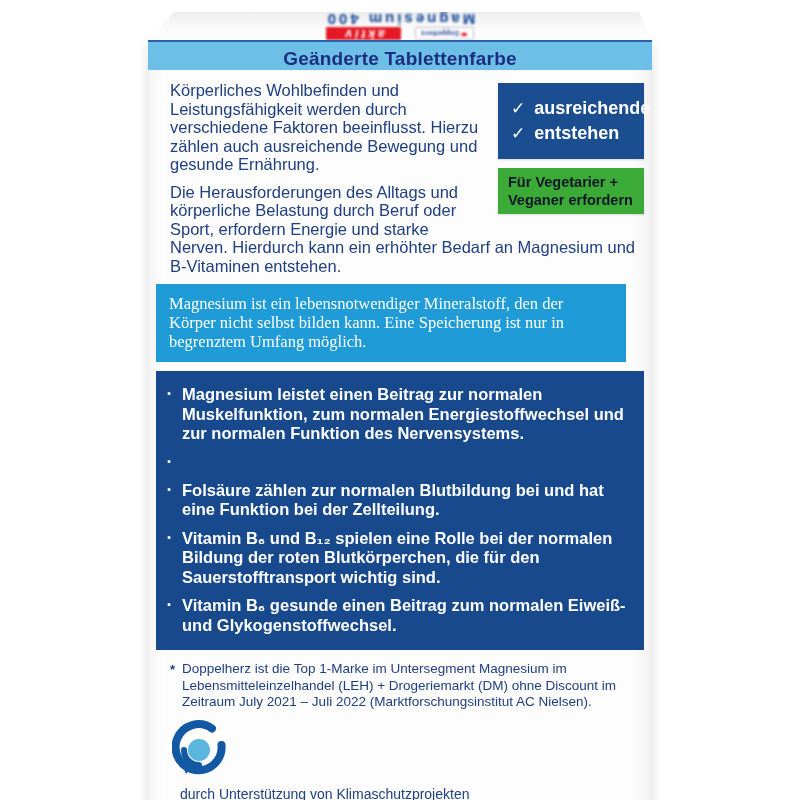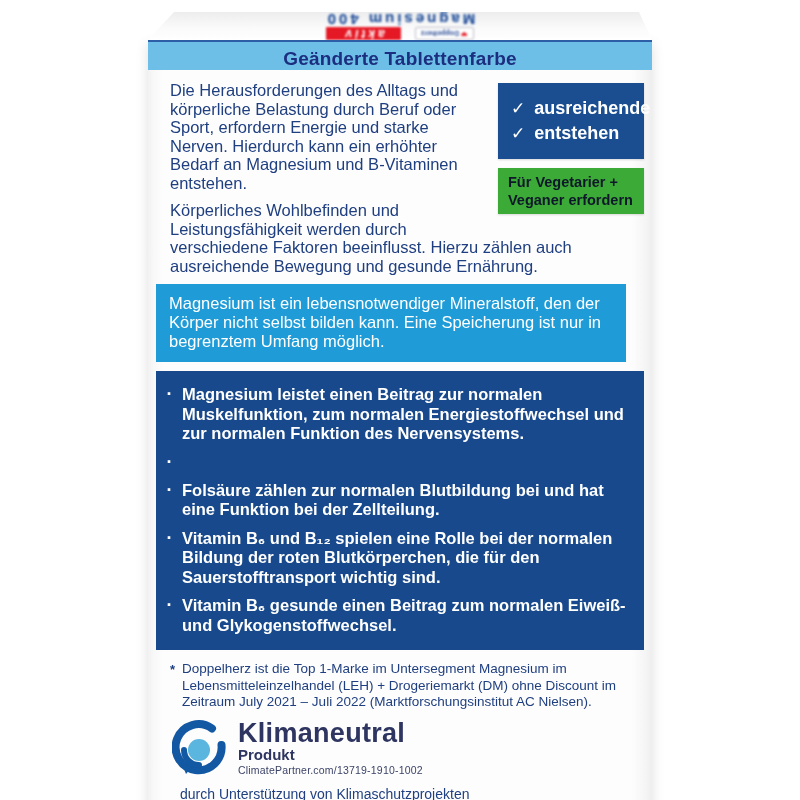--- a/index.html
+++ b/index.html
@@ -50,21 +50,21 @@
   .intro{padding:11px 8px 0 22px;}
   .badge-col{float:right;width:146px;height:152px;margin:2px 0 2px 10px;}
   .badge-box{background:#1b4e91;padding:13px 4px 13px 13px;margin-bottom:9px;box-shadow:0 1px 2px rgba(0,0,0,.15);}
   .badge-row{display:flex;align-items:baseline;gap:9px;color:#fff;font-weight:bold;font-size:18px;line-height:24px;}
   .badge-check{font-size:17px;}
   .veggie-box{background:#3caa36;color:#0f172a;font-weight:bold;font-size:14.5px;line-height:18px;padding:5px 4px 5px 10px;box-shadow:0 1px 2px rgba(0,0,0,.15);}
   .intro p{margin:0 0 9px 0;color:#1f3f80;font-size:16.5px;line-height:18.5px;}
 
   .highlight{
     clear:both;margin:8px 26px 0 8px;background:#1f9cd7;color:#fff;
-    font-size:16.5px;line-height:19px;padding:10px 23px 11px 13px;
+    font-size:16.5px;line-height:19px;padding:10px 23px 11px 13px;font-family:Liberation Serif, serif;
   }
   .claims{margin:9px 8px 0 8px;background:#17498c;padding:14px 16px 15px 10px;}
   .claim{display:flex;gap:9px;color:#fff;font-weight:bold;font-size:16.5px;line-height:19.5px;margin-bottom:9px;}
   .claim:last-child{margin-bottom:0;}
   .claim-bullet{flex:none;width:7px;text-align:center;font-size:18px;line-height:19px;}
 
   .footnote{display:flex;gap:7px;margin:11px 16px 0 22px;color:#1f3f80;font-size:13.5px;line-height:16.5px;}
   .footnote-mark{flex:none;font-weight:bold;font-size:13px;padding-top:1px;}
 
   .climate{display:flex;align-items:flex-start;gap:10px;margin:9px 0 0 24px;}
@@ -108,22 +108,22 @@
           <div class="badge-row">
             <span class="badge-check">✓</span>
             <span>entstehen</span>
           </div>
         </div>
         <div class="veggie-box">
           <div>Für Vegetarier +</div>
           <div>Veganer erfordern</div>
         </div>
       </div>
+      <p>Körperliches Wohlbefinden und Leistungsfähigkeit werden durch verschiedene Faktoren beeinflusst. Hierzu zählen auch ausreichende Bewegung und gesunde Ernährung.</p>
       <p>Die Herausforderungen des Alltags und körperliche Belastung durch Beruf oder Sport, erfordern Energie und starke Nerven. Hierdurch kann ein erhöhter Bedarf an Magnesium und B-Vitaminen entstehen.</p>
-      <p>Körperliches Wohlbefinden und Leistungsfähigkeit werden durch verschiedene Faktoren beeinflusst. Hierzu zählen auch ausreichende Bewegung und gesunde Ernährung.</p>
     </div>
 
     <div class="highlight">Magnesium ist ein lebensnotwendiger Mineralstoff, den der Körper nicht selbst bilden kann. Eine Speicherung ist nur in begrenztem Umfang möglich.</div>
 
     <div class="claims">
       <div class="claim">
         <span class="claim-bullet">·</span>
         <span>Magnesium leistet einen Beitrag zur normalen Muskelfunktion, zum normalen Energiestoffwechsel und zur normalen Funktion des Nervensystems.</span>
       </div>
       <div class="claim">
@@ -150,23 +150,18 @@
 
     <div class="climate">
       <span class="climate-logo">
         <svg width="56" height="58" viewBox="0 0 56 58">
           <path d="M 40 8.5 A 23 23 0 1 0 49.5 25" fill="none" stroke="#1358a2" stroke-width="8" stroke-linecap="round"></path>
           <path d="M 10 44 L 14 54 L 20 47 Z" fill="#1358a2"></path>
           <circle cx="27" cy="30" r="11" fill="#5ab6de"></circle>
           <path d="M 27 45 A 15 15 0 0 1 12 30" fill="none" stroke="#1358a2" stroke-width="6" stroke-linecap="round"></path>
         </svg>
       </span>
-      <span class="climate-text">
-        <div class="kn-title">Klimaneutral</div>
-        <div class="kn-sub">Produkt</div>
-        <div class="kn-url">ClimatePartner.com/13719-1910-1002</div>
-      </span>
     </div>
 
     <div class="support">durch Unterstützung von Klimaschutzprojekten</div>
 
   </div>
 </div>
 
 </body></html>

